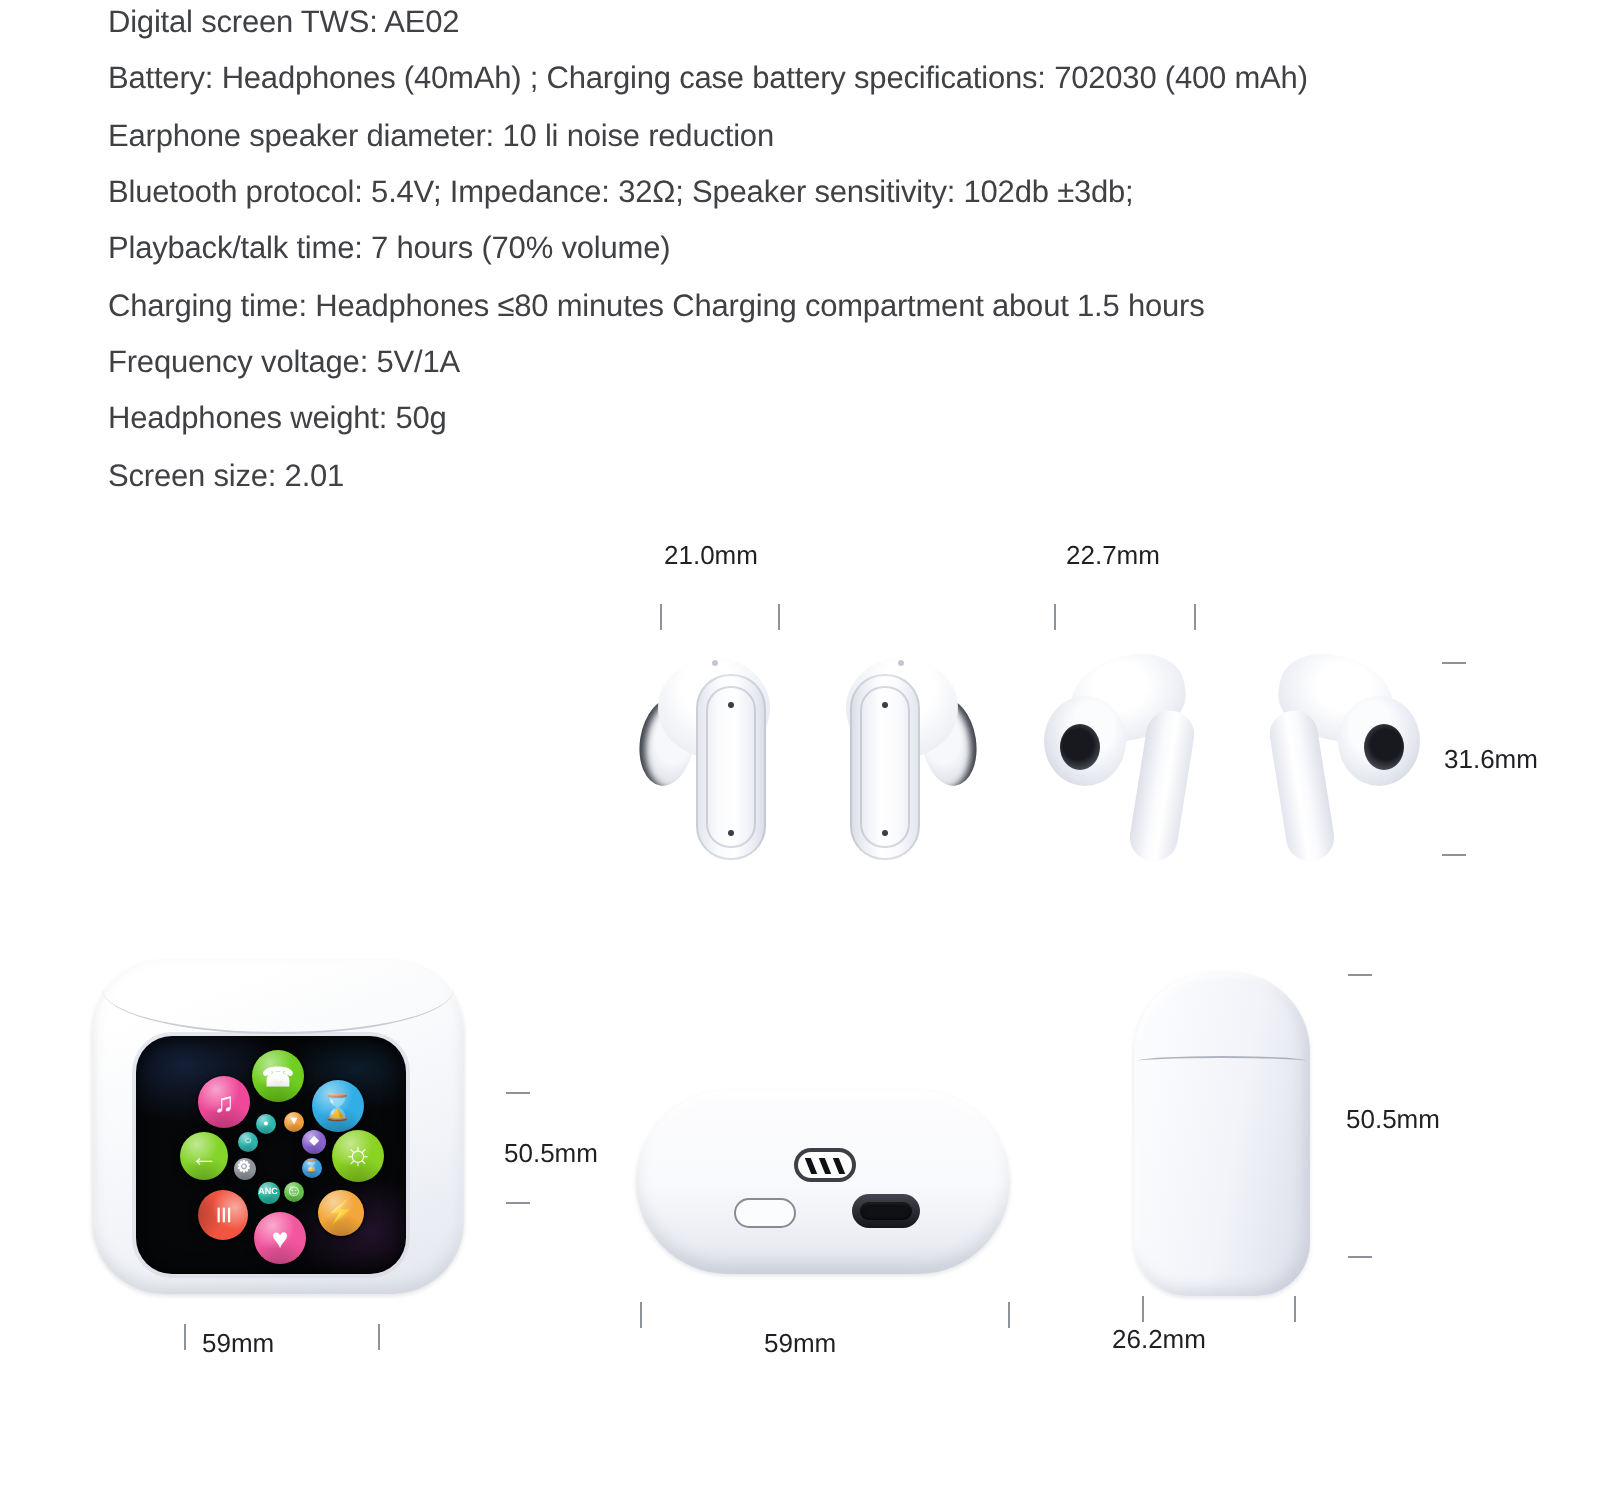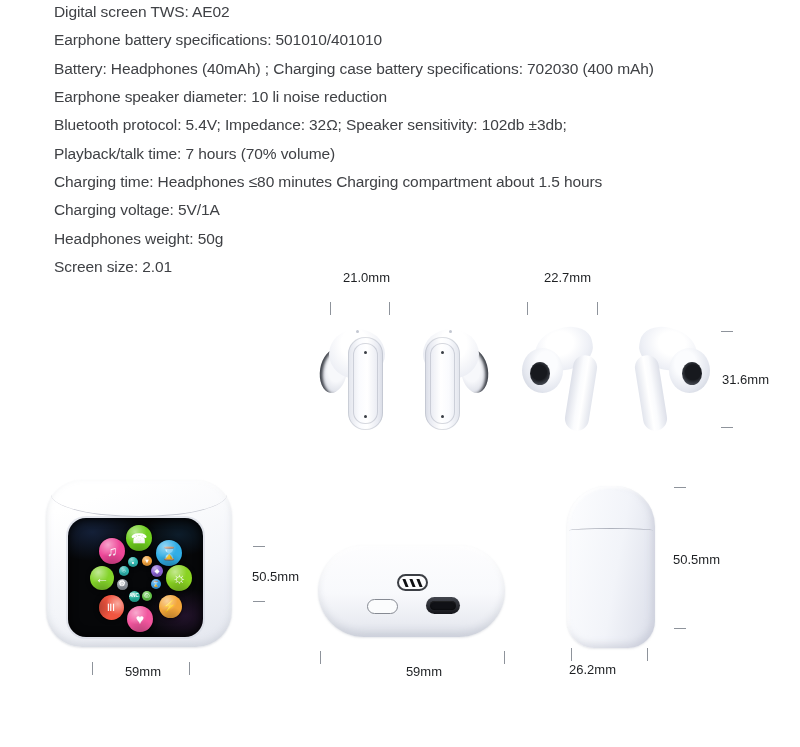--- a/index.html
+++ b/index.html
@@ -14,21 +14,21 @@
   body{font-family:"Liberation Sans", sans-serif;}
   .stage{position:relative;width:800px;height:747px;background:var(--page-bg);overflow:hidden;}
 
   
   .specs{list-style:none;margin:0;padding:0;position:absolute;left:54px;top:-2px;
          font-size:15.5px;line-height:28.35px;color:var(--spec-text);white-space:nowrap;
          letter-spacing:-0.1px;}
 
   
   .dim{position:absolute;font-size:13px;color:var(--dim-text);white-space:nowrap;text-align:center;}
-  .dim.c{text-align:right;}
+  .dim.c{text-align:left;}
   .tv{position:absolute;width:1px;height:13px;background:var(--tick);}
   .th{position:absolute;width:12px;height:1px;background:var(--tick);}
 
   
   .earbud-front,.earbud-side{position:absolute;width:80px;height:104px;}
   .mir{transform:scaleX(-1);}
   .earbud-front .head{position:absolute;left:9px;top:2px;width:56px;height:50px;border-radius:50%;
      background:radial-gradient(ellipse at 45% 30%, #ffffff 30%, #edeff5 68%, #d7dbe5 100%);}
   .earbud-front .nub{position:absolute;left:36px;top:3px;width:3px;height:3px;border-radius:50%;background:#c3c7d1;}
   .earbud-front .cushion{position:absolute;left:0;top:22px;width:27px;height:44px;border-radius:50%;
@@ -96,27 +96,26 @@
   .case-side::before{content:"";position:absolute;left:2px;right:2px;top:42px;height:4px;
      border-top:1px solid rgba(128,133,148,.6);border-radius:50%;}
 </style>
 </head>
 <body>
 
 <div class="stage">
 
   <ul class="specs">
     <li>Digital screen TWS: AE02</li>
-    <li>Earphone battery specifications: 501010/401010</li>
     <li>Battery: Headphones (40mAh) ; Charging case battery specifications: 702030 (400 mAh)</li>
     <li>Earphone speaker diameter: 10 li noise reduction</li>
     <li>Bluetooth protocol: 5.4V; Impedance: 32Ω; Speaker sensitivity: 102db ±3db;</li>
     <li>Playback/talk time: 7 hours (70% volume)</li>
     <li>Charging time: Headphones ≤80 minutes Charging compartment about 1.5 hours</li>
-    <li>Charging voltage: 5V/1A</li>
+    <li>Frequency voltage: 5V/1A</li>
     <li>Headphones weight: 50g</li>
     <li>Screen size: 2.01</li>
   </ul>
 
   <div class="dim c" style="left:332px;top:270px;width:58px;">21.0mm</div>
   <span class="tv" style="left:330px;top:302px;"></span>
   <span class="tv" style="left:389px;top:302px;"></span>
 
   <div class="dim c" style="left:533px;top:270px;width:58px;">22.7mm</div>
   <span class="tv" style="left:527px;top:302px;"></span>

